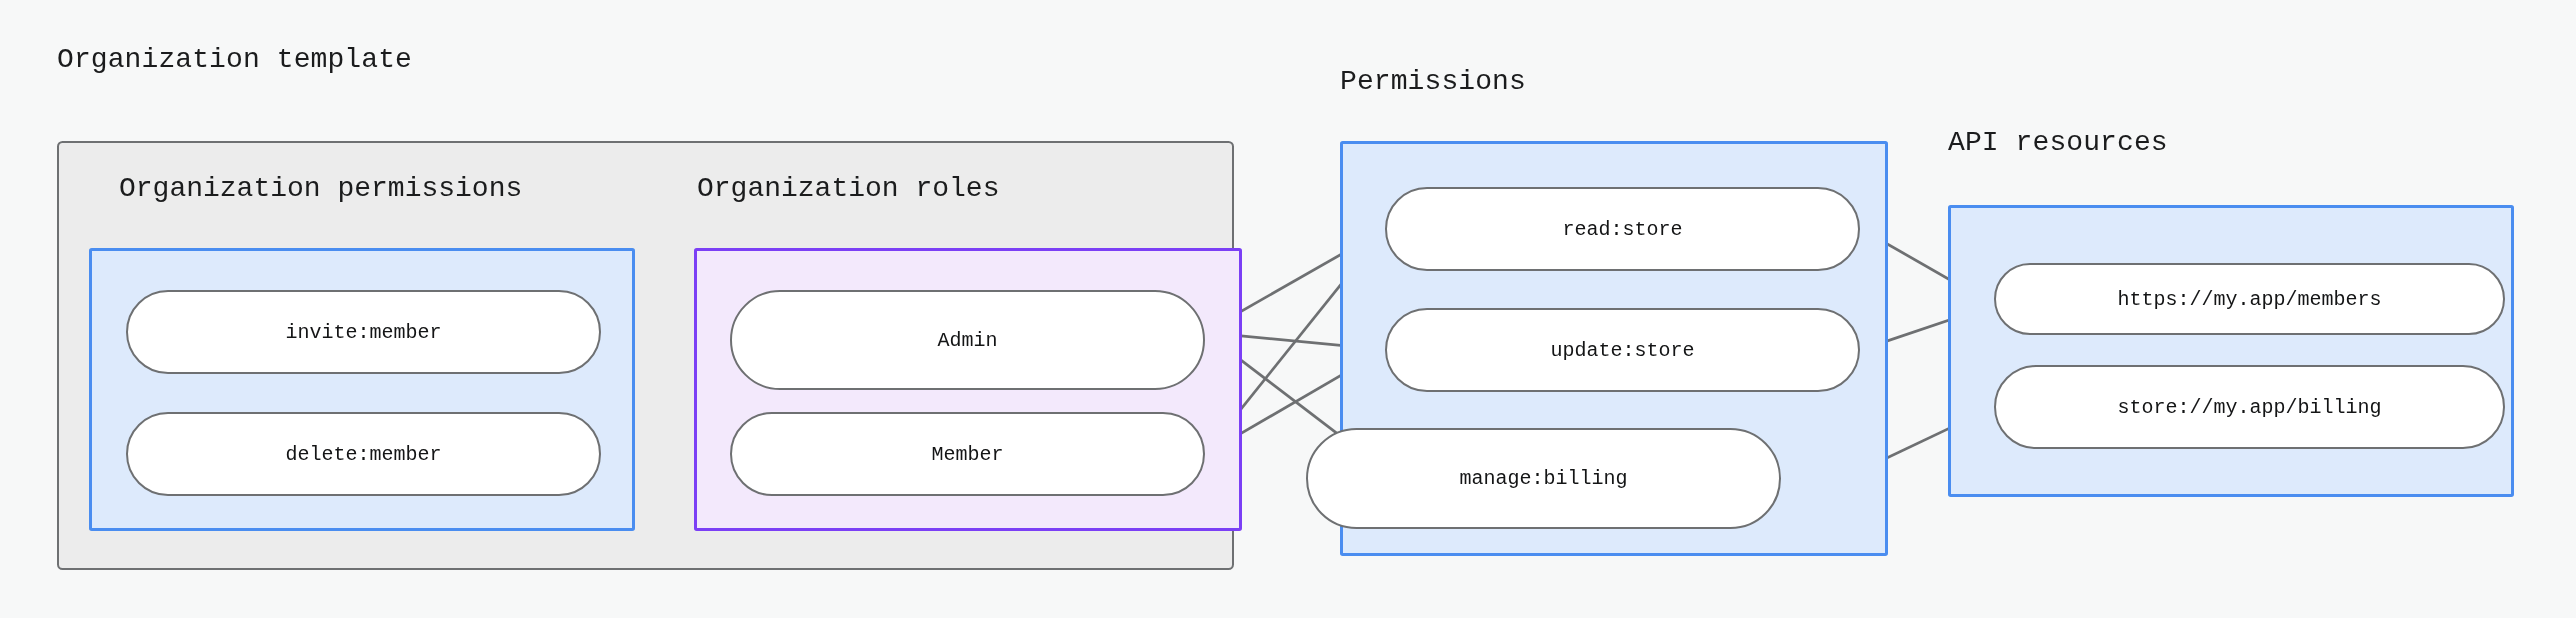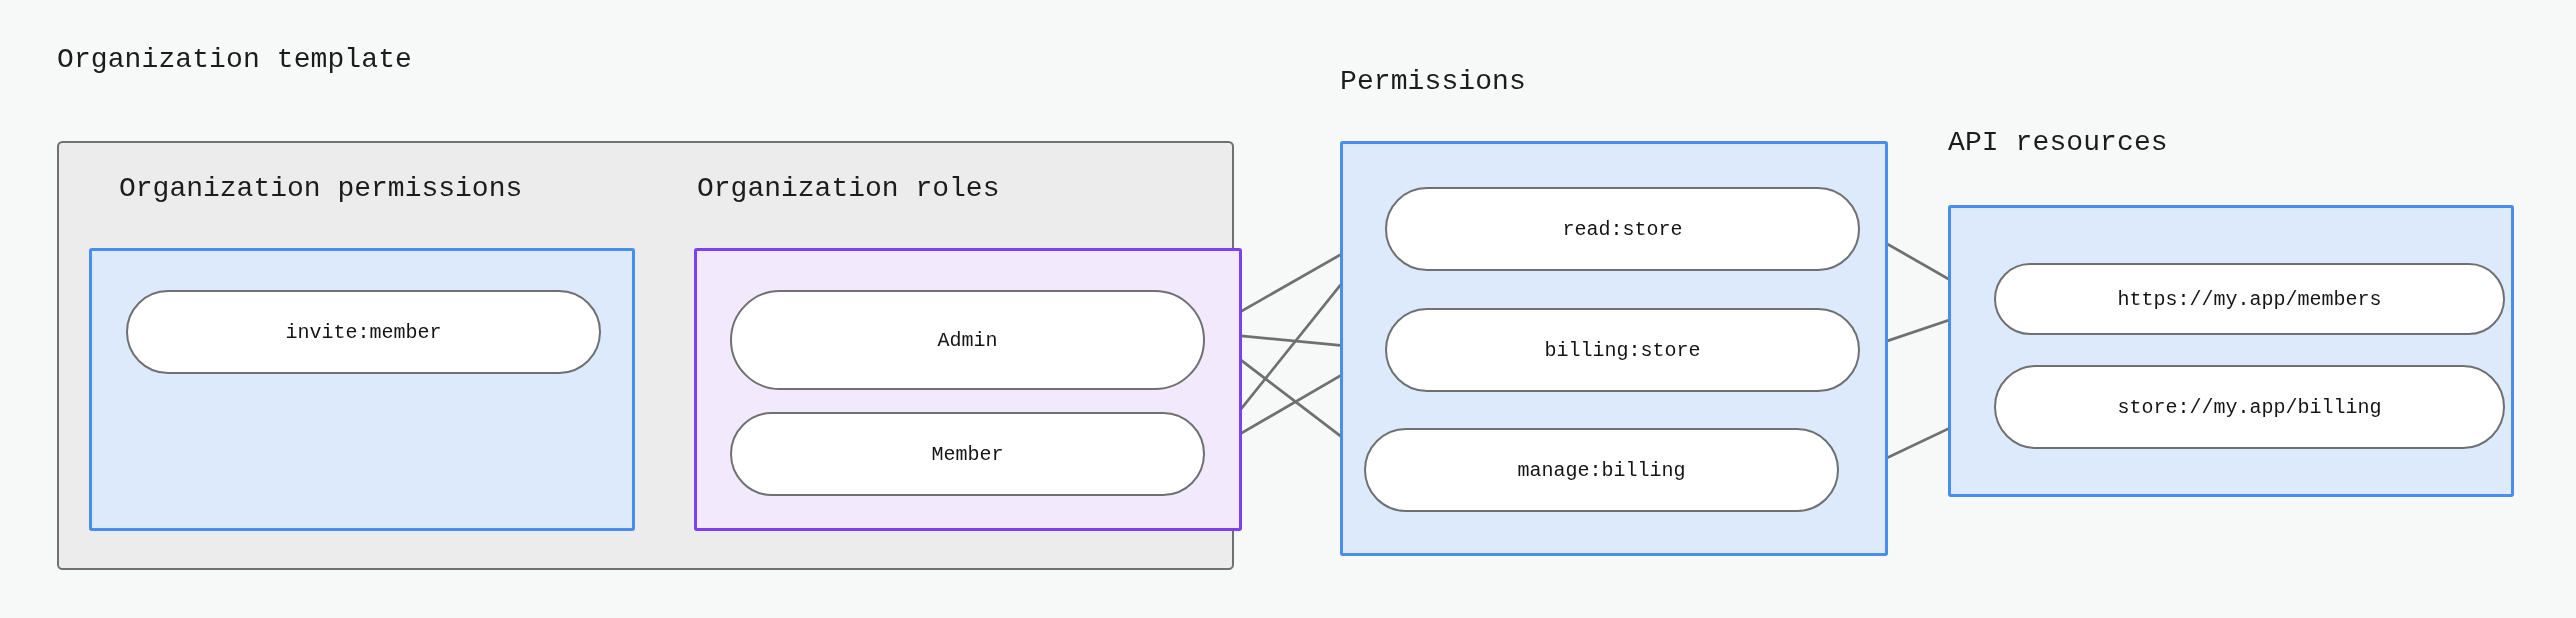--- a/index.html
+++ b/index.html
@@ -122,22 +122,23 @@
   <div class="inner-caption" style="left:672px; top:173px;margin-left:25px;">Organization roles</div>
   <div class="box purple" style="left:694px; top:248px; width:548px; height:283px;"></div>
 
   <div class="group-caption" style="left:1340px; top:66px;">Permissions</div>
   <div class="box blue" style="left:1340px; top:141px; width:548px; height:415px;"></div>
 
   <div class="group-caption" style="left:1948px; top:127px;">API resources</div>
   <div class="box blue" style="left:1948px; top:205px; width:566px; height:292px;"></div>
 
   <div class="pill" style="left:126px; top:290px; width:475px; height:84px;">invite:member</div>
+  <div class="pill" style="left:126px; top:412px; width:475px; height:84px;">delete:member</div>
   <div class="pill" style="left:730px; top:290px; width:475px; height:100px;">Admin</div>
   <div class="pill" style="left:730px; top:412px; width:475px; height:84px;">Member</div>
   <div class="pill" style="left:1385px; top:187px; width:475px; height:84px;">read:store</div>
-  <div class="pill" style="left:1385px; top:308px; width:475px; height:84px;">billing:store</div>
-  <div class="pill" style="left:1364px; top:428px; width:475px; height:84px;">manage:billing</div>
+  <div class="pill" style="left:1385px; top:308px; width:475px; height:84px;">update:store</div>
+  <div class="pill" style="left:1306px; top:428px; width:475px; height:101px;">manage:billing</div>
   <div class="pill" style="left:1994px; top:263px; width:511px; height:72px;">https://my.app/members</div>
   <div class="pill" style="left:1994px; top:365px; width:511px; height:84px;">store://my.app/billing</div>
 
 </div>
 
 
 </body></html>

